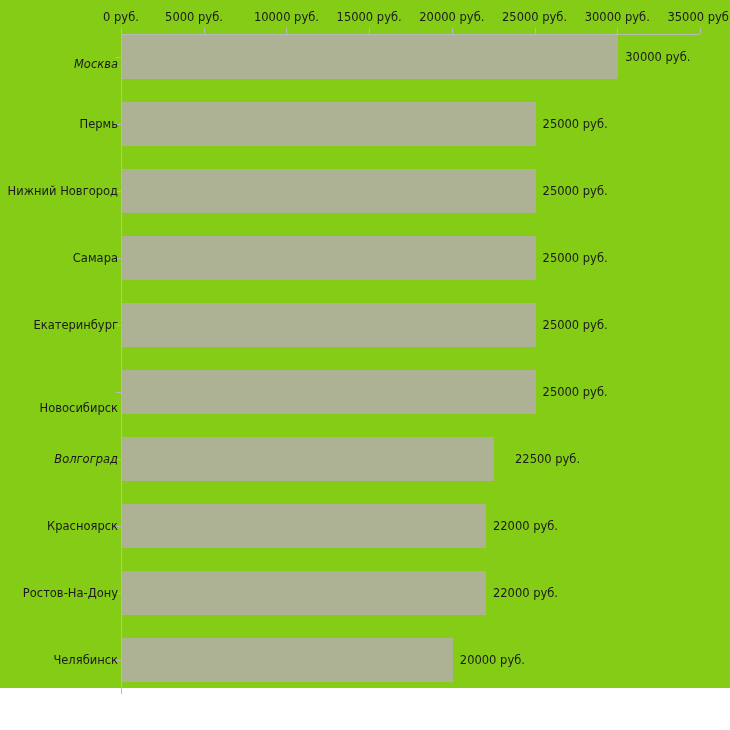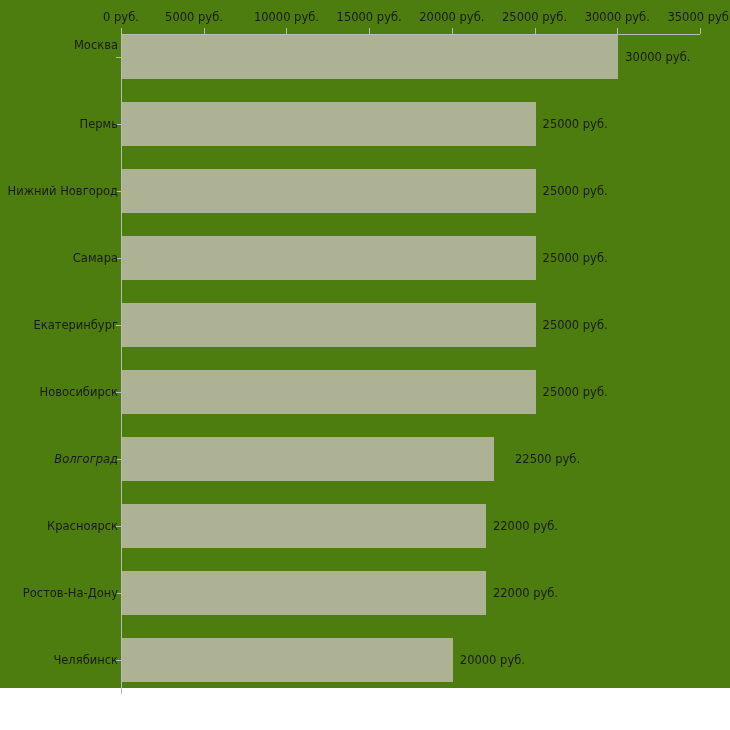--- a/index.html
+++ b/index.html
@@ -11,21 +11,21 @@
     width: 730px;
     height: 730px;
     font-family: "DejaVu Sans", "Liberation Sans", sans-serif;
     overflow: hidden;
   }
 
   #chart-root {
     position: relative;
     width: 730px;
     height: 688px;
-    background: #4d7c0f;
+    background: #84cc16;
   }
 
   
   .x-tick-label {
     position: absolute;
     top: 10px;
     font-size: 11.5px;
     color: #1b1b1b;
     white-space: nowrap;
     transform: translateX(-50%);
@@ -127,26 +127,26 @@
       <div class="y-tick" style="top: 191px;"></div>
       <div class="y-tick" style="top: 258px;"></div>
       <div class="y-tick" style="top: 325px;"></div>
       <div class="y-tick" style="top: 392px;"></div>
       <div class="y-tick" style="top: 459px;"></div>
       <div class="y-tick" style="top: 526px;"></div>
       <div class="y-tick" style="top: 593px;"></div>
       <div class="y-tick" style="top: 660px;"></div>
     </div>
   <div id="cat-labels-layer">
-      <div class="cat-label" style="top: 45px;">Москва</div>
+      <div class="cat-label" style="top: 64px; font-style: italic;">Москва</div>
       <div class="cat-label" style="top: 124px; margin-left: 47px;">Пермь</div>
       <div class="cat-label" style="top: 191px;">Нижний Новгород</div>
       <div class="cat-label" style="top: 258px; text-align: right;">Самара</div>
       <div class="cat-label" style="top: 325px;">Екатеринбург</div>
-      <div class="cat-label" style="top: 392px; text-align: center;">Новосибирск</div>
+      <div class="cat-label" style="top: 408px; text-align: center;">Новосибирск</div>
       <div class="cat-label" style="top: 459px; font-style: italic;">Волгоград</div>
       <div class="cat-label" style="top: 526px;">Красноярск</div>
       <div class="cat-label" style="top: 593px; padding-left: 25px;">Ростов-На-Дону</div>
       <div class="cat-label" style="top: 660px;">Челябинск</div>
     </div>
   <div id="bars-layer">
       <div class="bar" title="Москва: 30000 руб." style="top: 35px; width: 496.286px; height: 44px; background: rgb(174, 178, 148);"></div>
       <div class="bar" title="Пермь: 25000 руб." style="top: 102px; width: 413.571px; height: 44px; background: rgb(174, 178, 148);"></div>
       <div class="bar" title="Нижний Новгород: 25000 руб." style="top: 169px; width: 413.571px; height: 44px; background: rgb(174, 178, 148);"></div>
       <div class="bar" title="Самара: 25000 руб." style="top: 236px; width: 413.571px; height: 44px; background: rgb(174, 178, 148);"></div>

